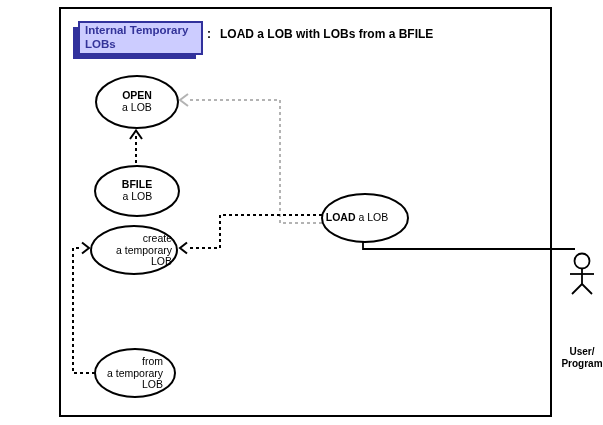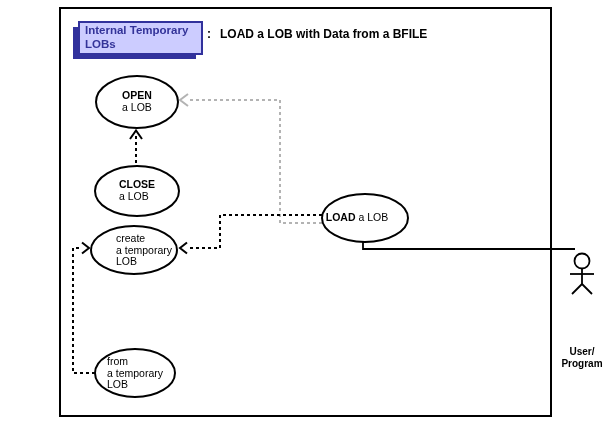--- a/index.html
+++ b/index.html
@@ -19,21 +19,21 @@
     font-size:11.5px;font-weight:bold;color:#333399;line-height:1.18;
   }
   .title{
     position:absolute;left:207px;top:27px;display:flex;gap:9px;
     font-size:12px;font-weight:bold;color:#000;
   }
   .title .colon{font-weight:900;}
   svg.layer{position:absolute;left:0;top:0;}
   .uc-label{
     position:absolute;transform:translate(-50%,-50%);
-    text-align:left;font-size:10.5px;line-height:1.1;color:#000;
+    text-align:right;font-size:10.5px;line-height:1.1;color:#000;
   }
   .blk{display:block;}
   .b{font-weight:bold;}
   .ml{white-space:pre-line;}
   .line1{white-space:nowrap;}
   .actor-label{
     position:absolute;transform:translate(-50%,-50%);
     text-align:center;font-size:10px;font-weight:bold;line-height:1.18;margin-top:48px;
   }
 </style>
@@ -43,21 +43,21 @@
 <div class="canvas">
 
   <div class="frame"></div>
 
   <div class="tab">
     <span>Internal Temporary LOBs</span>
   </div>
 
   <div class="title">
     <span class="colon">:</span>
-    <span>LOAD a LOB with Data from a BFILE</span>
+    <span>LOAD a LOB with LOBs from a BFILE</span>
   </div>
 
   <svg class="layer" width="603" height="425" viewBox="0 0 603 425">
 
     <path d="M322 223 L280 223 L280 100 L188 100" fill="none" stroke="#b3b3b3" stroke-width="2" stroke-dasharray="3 3"></path>
     <path d="M188 94 L180 100 L188 106" fill="none" stroke="#b3b3b3" stroke-width="2"></path>
 
     <path d="M322 215 L220 215 L220 248 L187 248" fill="none" stroke="#000" stroke-width="2" stroke-dasharray="3 3"></path>
     <path d="M187 242.5 L180 248 L187 253.5" fill="none" stroke="#000" stroke-width="2"></path>
 
@@ -83,21 +83,21 @@
       <path d="M582 284 L592 294"></path>
     </g>
   </svg>
 
   <div class="uc-label" style="left:137px;top:102px">
     <span class="b blk">OPEN</span>
     <span class="blk">a LOB</span>
   </div>
 
   <div class="uc-label" style="left:137px;top:191px">
-    <span class="b blk">CLOSE</span>
+    <span class="b blk">BFILE</span>
     <span class="blk">a LOB</span>
   </div>
 
   <div class="uc-label ml" style="left:144px;top:250px">create
 a temporary
 LOB</div>
 
   <div class="uc-label ml" style="left:135px;top:373px">from
 a temporary
 LOB</div>

